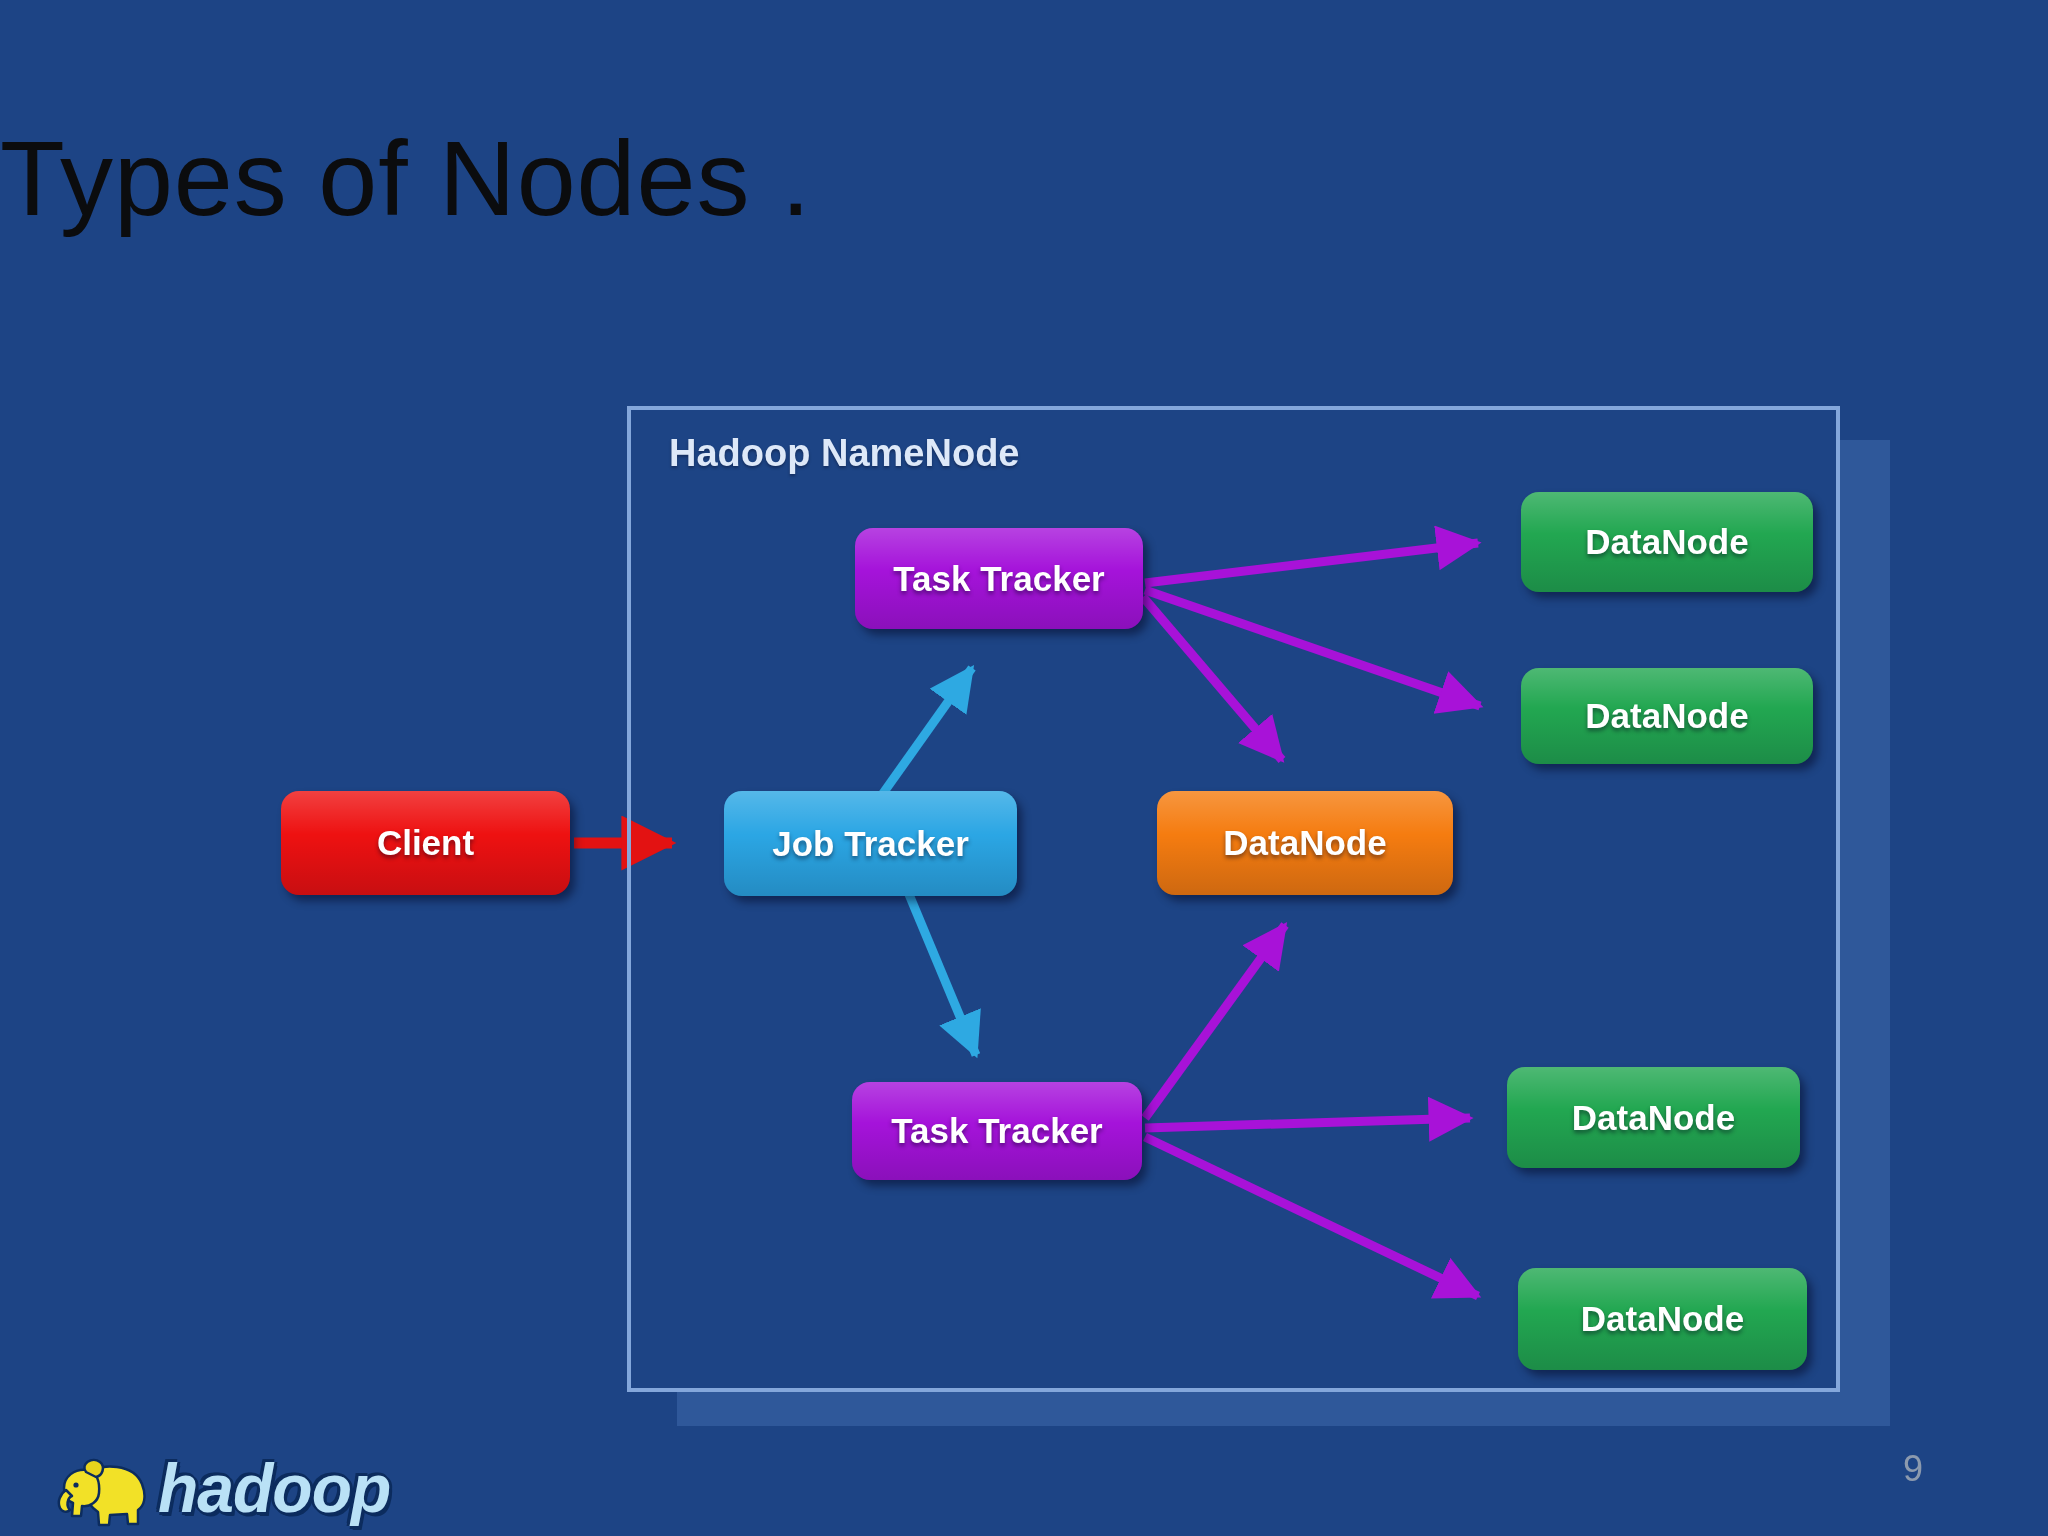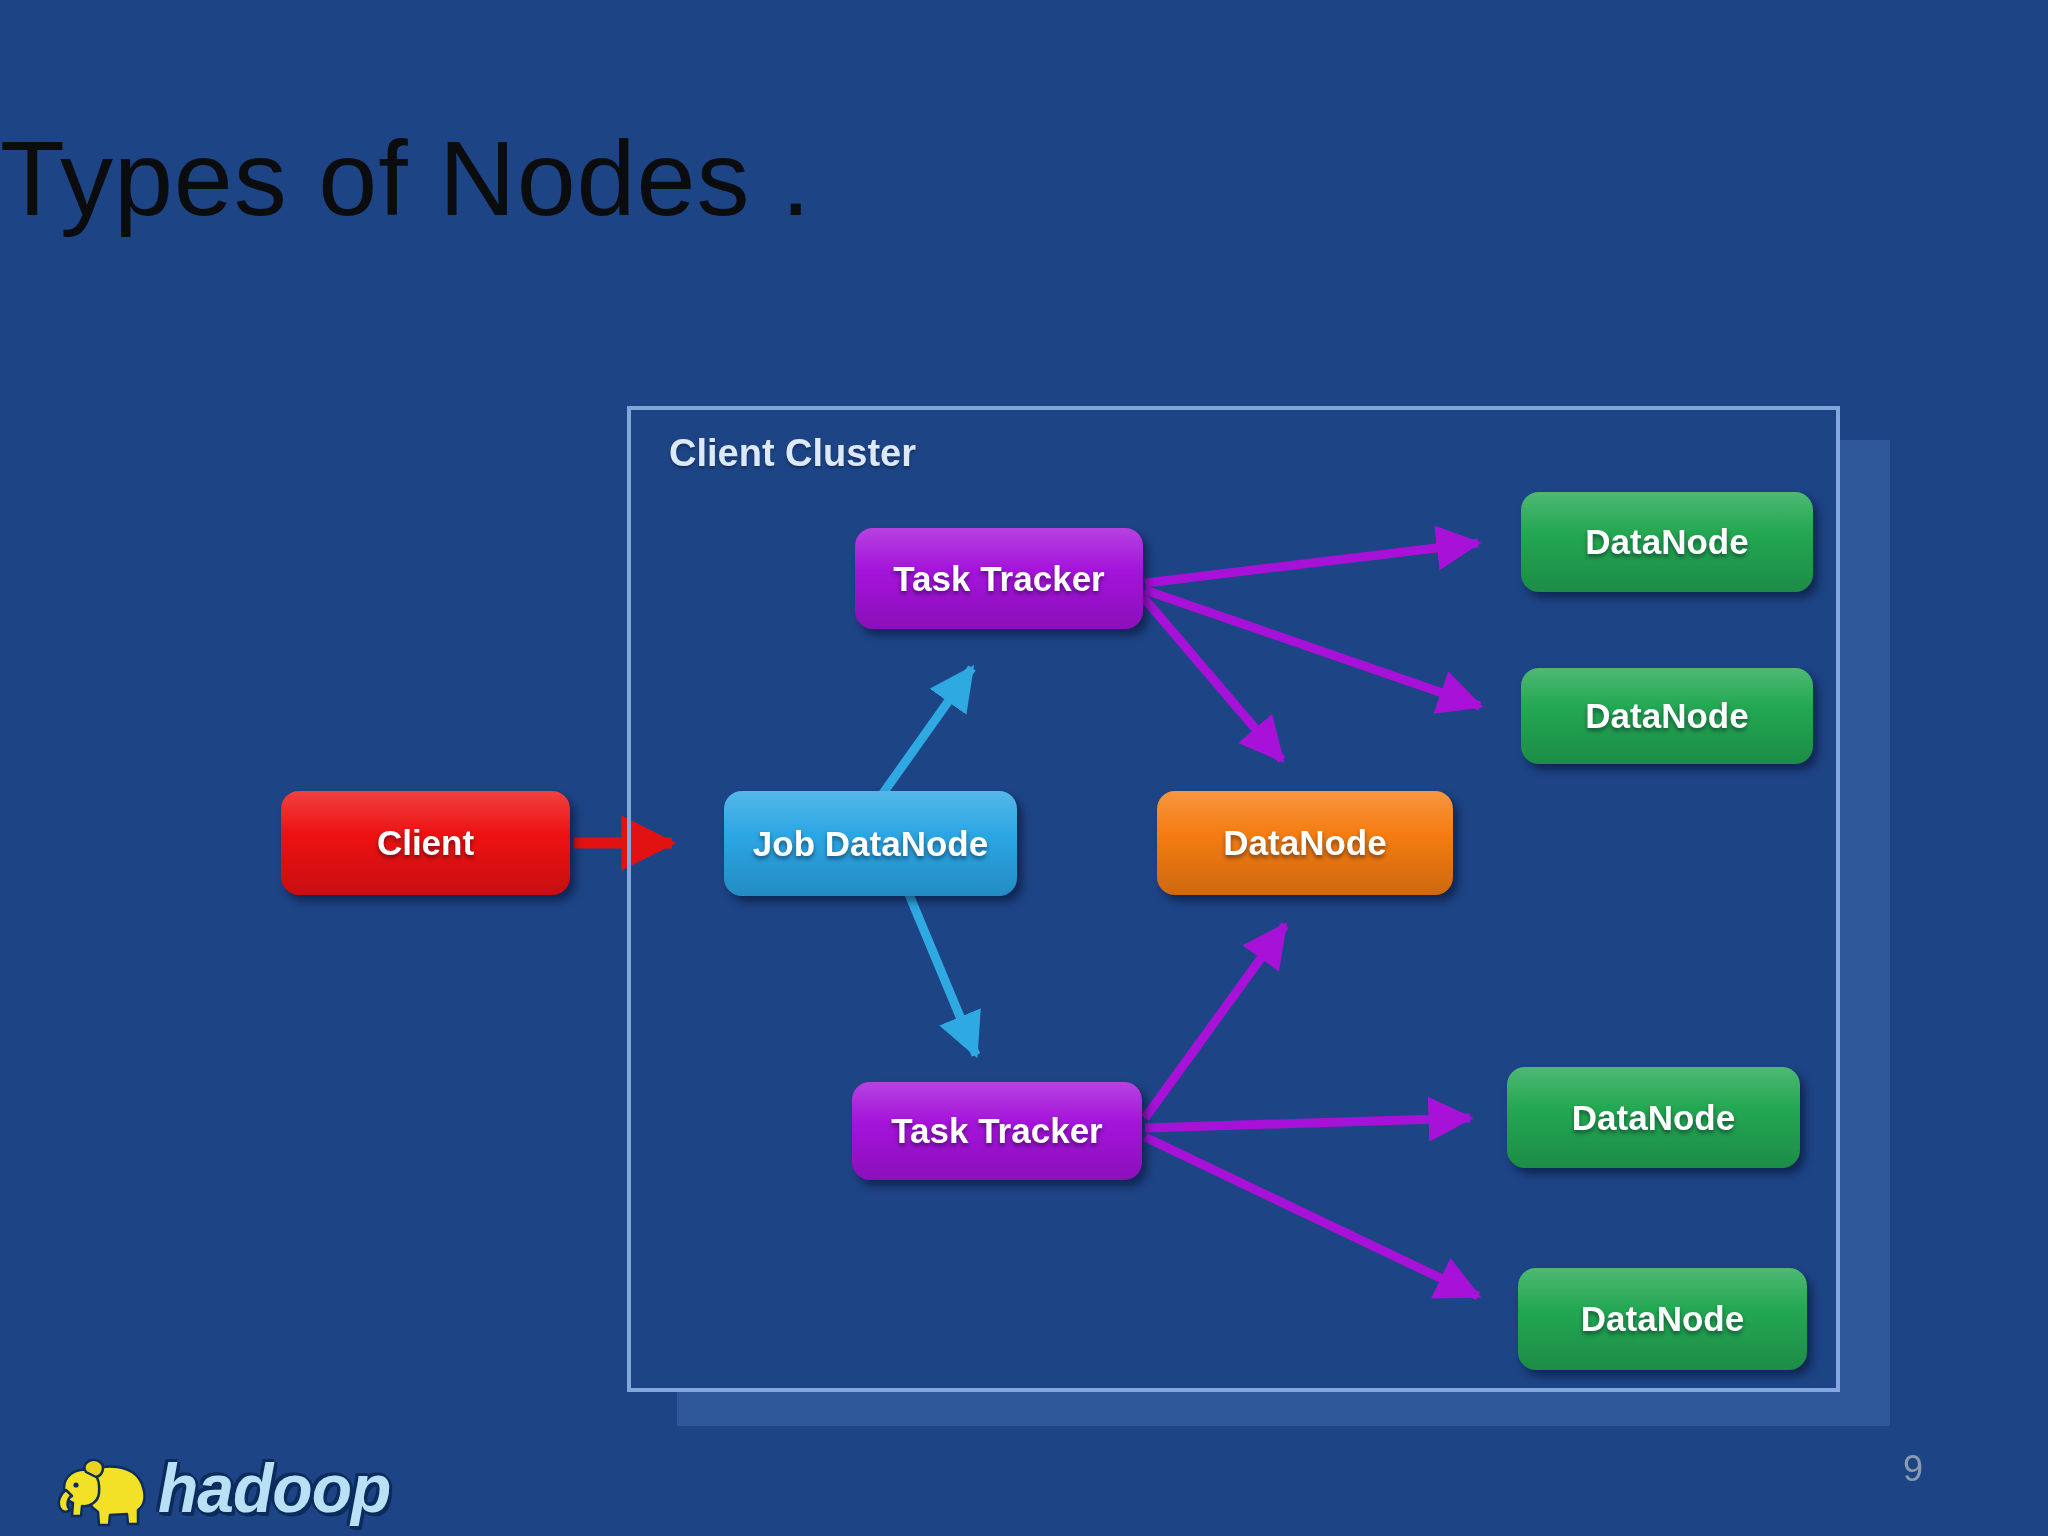--- a/index.html
+++ b/index.html
@@ -88,28 +88,28 @@
     <line x1="903" y1="880" x2="976" y2="1055" stroke="#2ea9e2" stroke-width="9" marker-end="url(#head-cyan)"></line>
     <line x1="1145" y1="583" x2="1478" y2="543" stroke="#a812d8" stroke-width="9" marker-end="url(#head-purple)"></line>
     <line x1="1145" y1="590" x2="1480" y2="706" stroke="#a812d8" stroke-width="9" marker-end="url(#head-purple)"></line>
     <line x1="1143" y1="597" x2="1282" y2="760" stroke="#a812d8" stroke-width="9" marker-end="url(#head-purple)"></line>
     <line x1="1145" y1="1118" x2="1285" y2="925" stroke="#a812d8" stroke-width="9" marker-end="url(#head-purple)"></line>
     <line x1="1145" y1="1128" x2="1470" y2="1118" stroke="#a812d8" stroke-width="9" marker-end="url(#head-purple)"></line>
     <line x1="1145" y1="1137" x2="1478" y2="1296" stroke="#a812d8" stroke-width="9" marker-end="url(#head-purple)"></line>
   </svg>
 
   <div id="cluster">
-    <div id="cluster-label">Client Cluster</div>
+    <div id="cluster-label">Hadoop NameNode</div>
   </div>
 
   <div class="node" id="node-client" style="background-color: rgb(238, 17, 17);">
     <span>Client</span>
   </div>
   <div class="node" id="node-job-tracker" style="background-color: rgb(43, 166, 228);">
-    <span>Job DataNode</span>
+    <span>Job Tracker</span>
   </div>
   <div class="node" id="node-task-tracker-top" style="background-color: rgb(165, 19, 218);">
     <span>Task Tracker</span>
   </div>
   <div class="node" id="node-name-node" style="background-color: rgb(245, 124, 16);">
     <span>DataNode</span>
   </div>
   <div class="node" id="node-task-tracker-bot" style="background-color: rgb(165, 19, 218);">
     <span>Task Tracker</span>
   </div>

